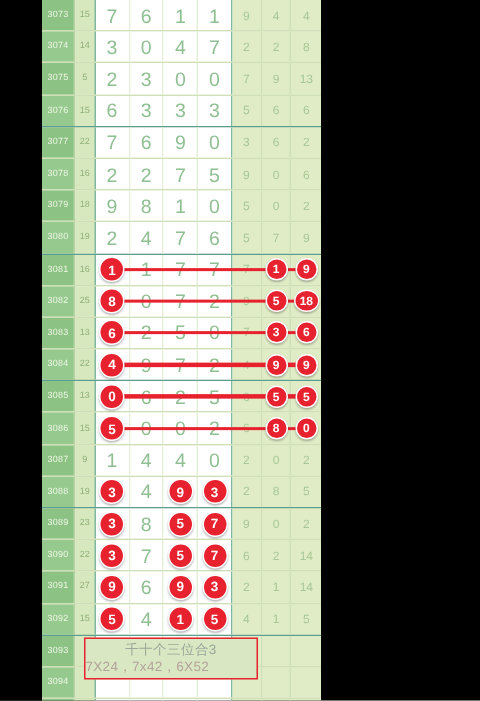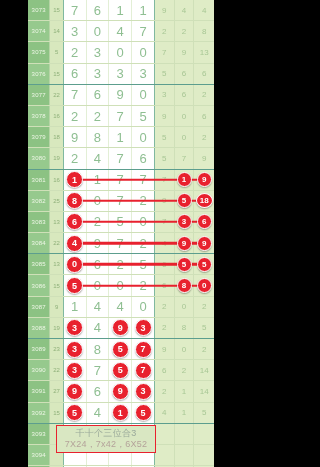--- a/index.html
+++ b/index.html
@@ -44,26 +44,26 @@
   .c-s .mk{width:13px;height:13px;font-size:8px;border-width:1.2px;}
   .c-s .mk.wide{width:15px;}
   .mk.blank{font-size:0;}
   .mk.big{width:16px;height:16px;border:none;box-shadow:none;}
 
   
   .link{position:absolute;left:0;top:50%;height:2.5px;
         background:#e8212e;transform:translateY(-50%);z-index:1;}
 
   
-  .cap{position:absolute;left:56px;top:425px;width:100px;
+  .cap{position:absolute;left:56px;top:425px;width:116px;
        border:1.6px solid #e8212e;background:#d9e7c2;
        box-sizing:border-box;padding:1px 0 2px;z-index:20;}
   .cap .t1{display:block;text-align:center;font-size:9px;color:#9aa99a;
            letter-spacing:.3px;line-height:12px;}
-  .cap .t2{display:block;text-align:center;font-size:9px;color:#b4a39a;
+  .cap .t2{display:block;font-size:9px;color:#b4a39a;
            letter-spacing:.2px;line-height:11px;}
 </style>
 </head>
 <body>
 
 <div id="app">
   <div class="sheet">
     <div id="rows">
         <div class="row">
           <div class="c c-id">3073</div>

